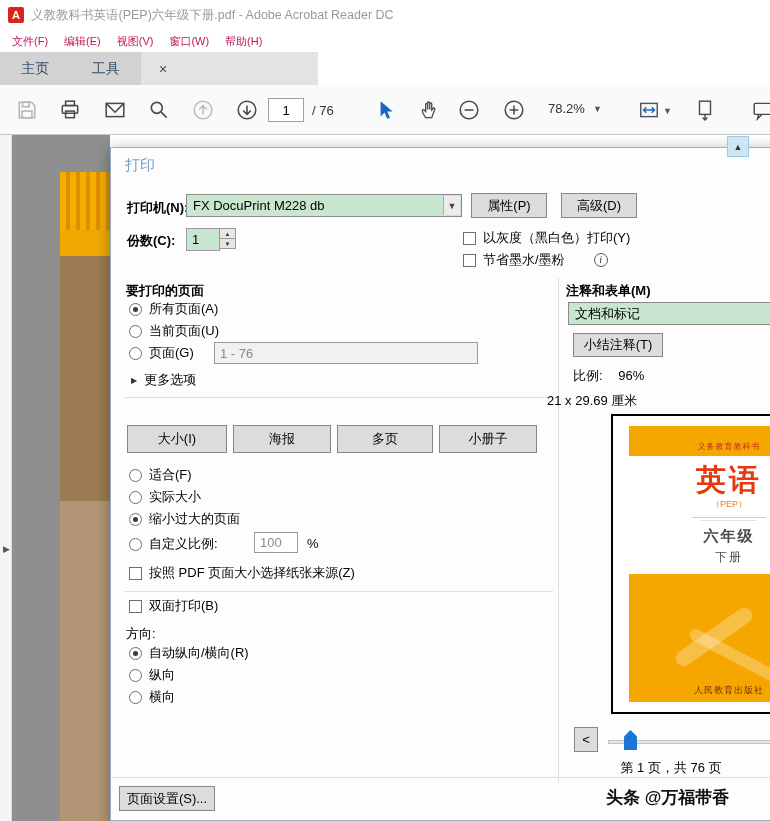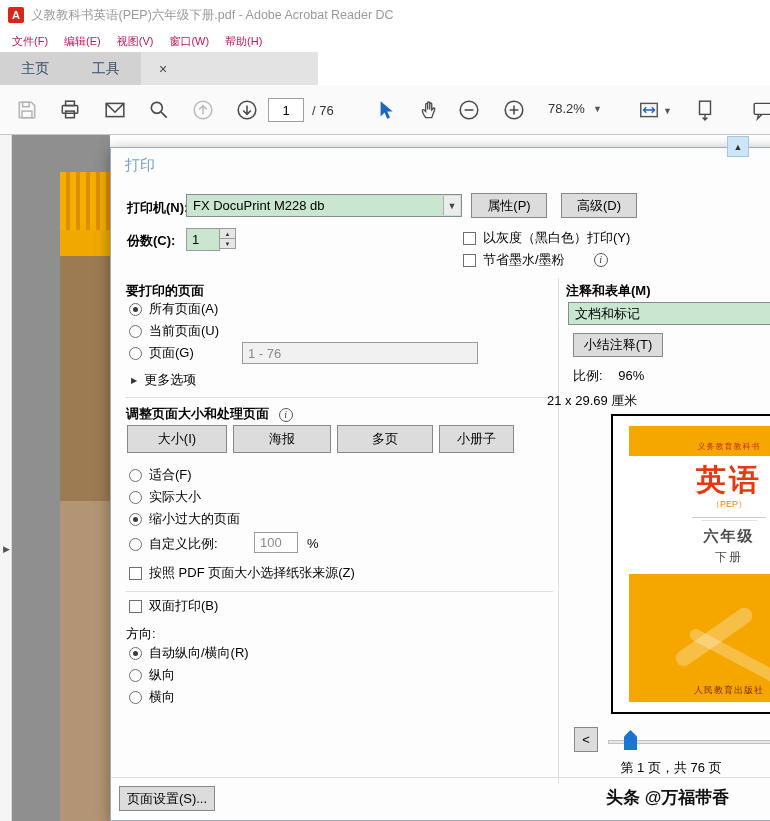--- a/index.html
+++ b/index.html
@@ -254,36 +254,32 @@
       <span>所有页面(A)</span>
     </div>
     <div class="opt" style="left:18px; top:175px">
       <span class="radio"></span>
       <span>当前页面(U)</span>
     </div>
     <div class="opt" style="left:18px; top:197px">
       <span class="radio"></span>
       <span>页面(G)</span>
     </div>
-    <input class="txt-input disabled-input" style="left: 103px; top: 194px; width: 236px; height: 22px; margin-left: 28px;" value="1 - 76">
+    <input class="txt-input disabled-input" style="left: 103px; top: 194px; width: 264px; height: 22px;" value="1 - 76">
     <div class="opt" style="left:20px; top:224px">
       <span class="tri">▶</span>
       <span>更多选项</span>
     </div>
 
     <div class="sep-h" style="left:14px; top:249px; width:428px"></div>
 
-    <div class="lab bold" style="left:15px; top:257px">
-      <span>调整页面大小和处理页面</span>
-      <span class="info-icon" style="margin-left:6px; font-weight:normal">i</span>
-    </div>
     <button class="btn" style="left:16px; top:277px; width:100px; height:28px">大小(I)</button>
     <button class="btn" style="left:226px; top:277px; width:96px; height:28px">多页</button>
     <button class="btn" style="left:122px; top:277px; width:98px; height:28px">海报</button>
-    <button class="btn" style="left:328px; top:277px; width:75px; height:28px">小册子</button>
+    <button class="btn" style="left:328px; top:277px; width:98px; height:28px">小册子</button>
 
     <div class="opt" style="left:18px; top:319px">
       <span class="radio"></span>
       <span>适合(F)</span>
     </div>
     <div class="opt" style="left:18px; top:341px">
       <span class="radio"></span>
       <span>实际大小</span>
     </div>
     <div class="opt" style="left:18px; top:363px">

